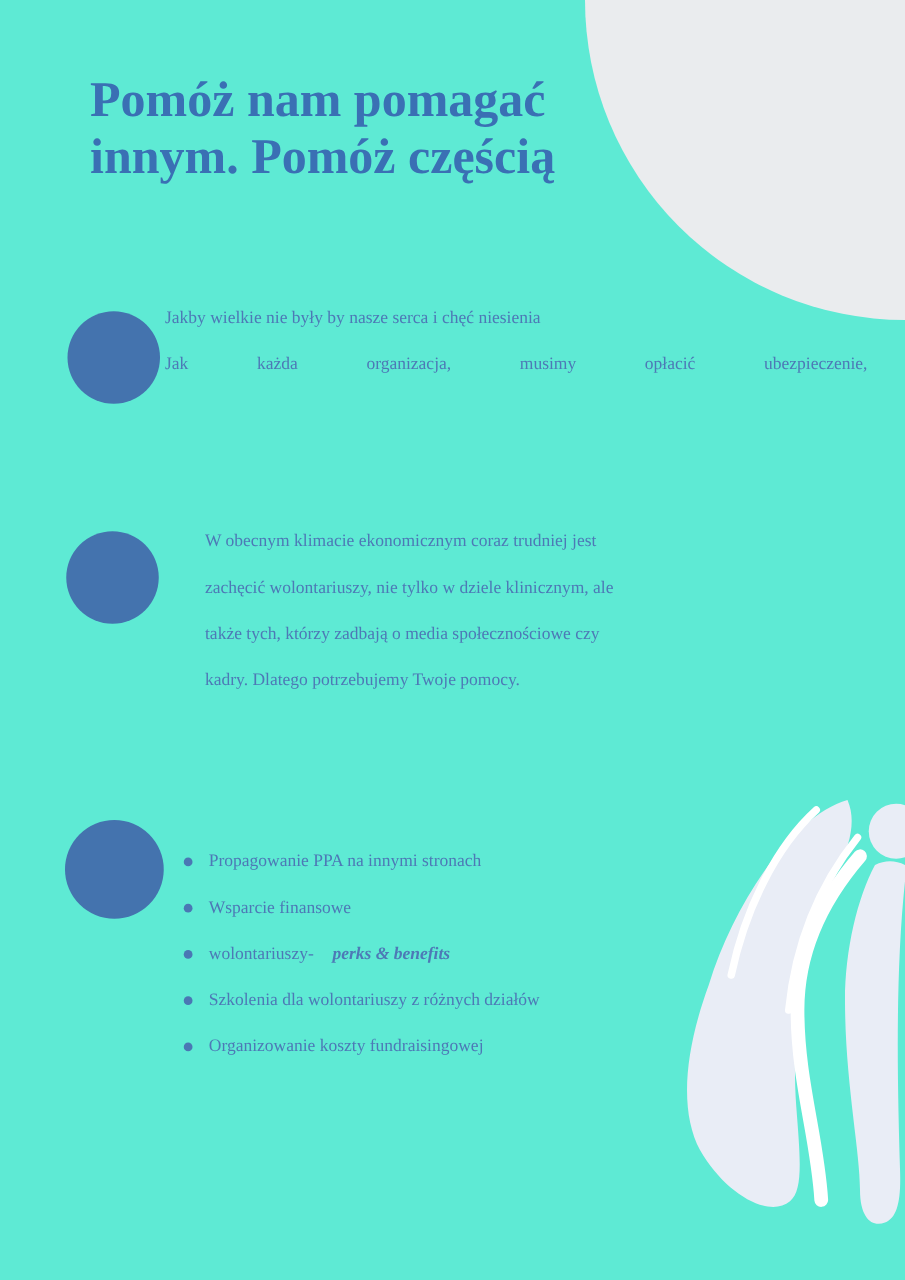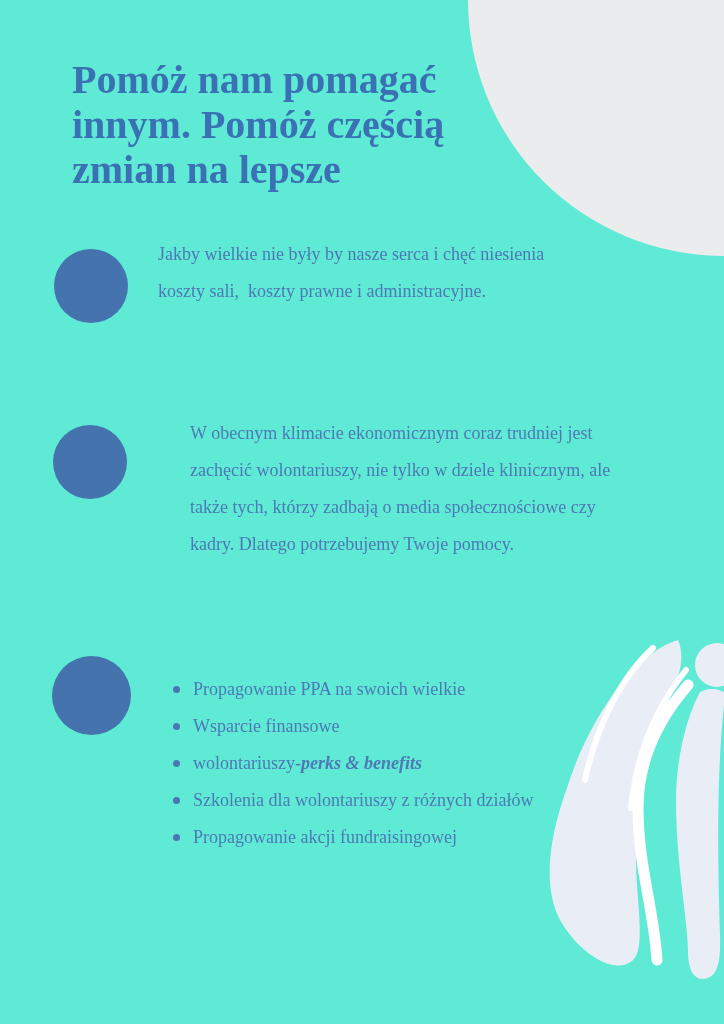--- a/index.html
+++ b/index.html
@@ -40,23 +40,23 @@
     position:absolute;
     border-radius:50%;
     background:#4473ae;
   }
   .marker.m1{left:54px;top:249px;width:74px;height:74px;}
   .marker.m2{left:53px;top:425px;width:74px;height:74px;}
   .marker.m3{left:52px;top:656px;width:79px;height:79px;}
   
   .col{
     position:absolute;
-    left:158px;width:562px;
+    left:132px;width:562px;
     color:#4d79b6;
-    font-size:18px;
+    font-size:14px;
     line-height:37px;
   }
   .p1{top:236px;}
   .p2{top:415px;margin-left:32px;}
   .intro{top:592px;}
   .pline{white-space:pre;}
   .pline.justify{
     white-space:normal;
     text-align:justify;
     text-align-last:justify;
@@ -72,21 +72,21 @@
     padding-left:35px;
   }
   .bullet-dot{
     position:absolute;
     left:15px;top:15px;
     width:7px;height:7px;
     border-radius:50%;
     background:#4a77b4;
   }
   .lline{white-space:pre;}
-  .emph{font-weight:bold;font-style:italic;}
+  .emph{font-weight:bold;font-style:italic;margin-left:15px;}
 </style>
 </head>
 <body>
 
 <div class="page">
 
   <div class="corner-circle"></div>
 
   <svg class="watermark" viewBox="0 0 184 394" xmlns="http://www.w3.org/2000/svg">
 
@@ -98,56 +98,55 @@
     <path fill="none" stroke="#ffffff" stroke-width="11" stroke-linecap="round" d="M148 55 C116 92 98 132 98 178 C98 235 114 280 117 330"></path>
 
     <path fill="#e9edf6" d="M160 62 C146 88 136 130 136 170 C136 235 148 290 148 322 C148 345 158 352 168 348 C178 344 181 330 180 305 C178 240 176 150 184 75 L184 62 C176 58 168 58 160 62 Z"></path>
 
     <circle fill="#e9edf6" cx="177" cy="35" r="22"></circle>
   </svg>
 
   <h1 class="title" style="margin:0;">
     <div class="tline">Pomóż nam pomagać</div>
     <div class="tline">innym. Pomóż częścią</div>
-    <div class="tline">zmian na lepsze</div>
   </h1>
 
   <div class="marker m1"></div>
   <div class="marker m2"></div>
   <div class="marker m3"></div>
 
   <div class="col p1">
     <div class="pline">Jakby wielkie nie były by nasze serca i chęć niesienia</div>
-    <div class="pline">koszty sali,  koszty prawne i administracyjne.</div>
+    <div class="pline justify">Jak każda organizacja, musimy opłacić ubezpieczenie,</div>
   </div>
 
   <div class="col p2">
     <div class="pline">W obecnym klimacie ekonomicznym coraz trudniej jest</div>
     <div class="pline">zachęcić wolontariuszy, nie tylko w dziele klinicznym, ale</div>
     <div class="pline">także tych, którzy zadbają o media społecznościowe czy</div>
     <div class="pline">kadry. Dlatego potrzebujemy Twoje pomocy.</div>
   </div>
 
 
   <ul class="col bullets">
     <li>
       <span class="bullet-dot"></span>
-      <div class="lline">Propagowanie PPA na swoich wielkie</div>
+      <div class="lline">Propagowanie PPA na innymi stronach</div>
     </li>
     <li>
       <span class="bullet-dot"></span>
       <div class="lline">Wsparcie finansowe</div>
     </li>
     <li>
       <span class="bullet-dot"></span>
       <div class="lline"><span>wolontariuszy-</span><span class="emph">perks &amp; benefits</span></div>
     </li>
     <li>
       <span class="bullet-dot"></span>
       <div class="lline">Szkolenia dla wolontariuszy z różnych działów</div>
     </li>
     <li>
       <span class="bullet-dot"></span>
-      <div class="lline">Propagowanie akcji fundraisingowej</div>
+      <div class="lline">Organizowanie koszty fundraisingowej</div>
     </li>
   </ul>
 
 </div>
 
 </body></html>

